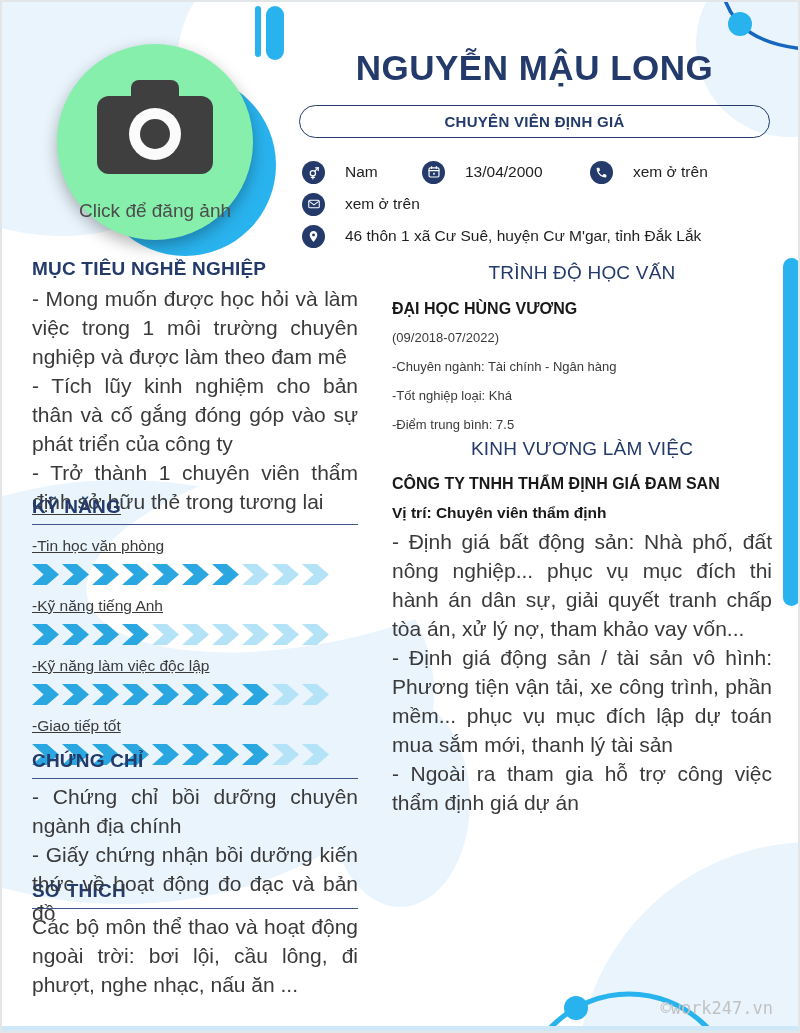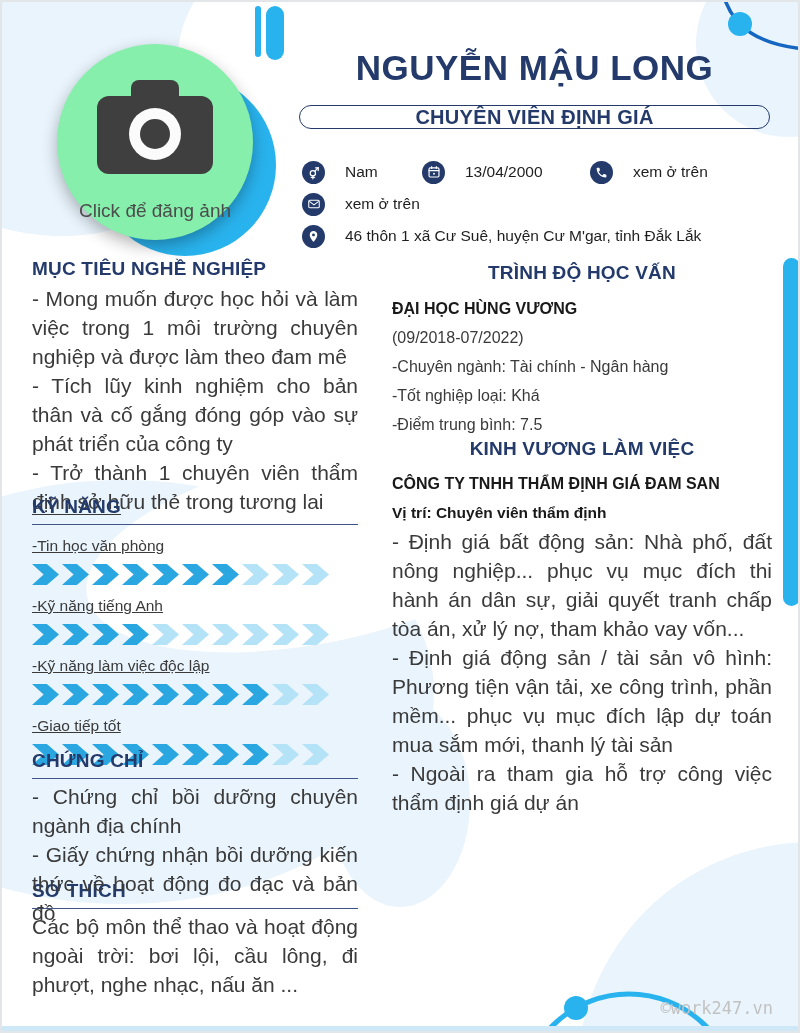--- a/index.html
+++ b/index.html
@@ -25,40 +25,40 @@
   .photo{position:absolute;left:55px;top:42px;width:196px;height:196px;border-radius:50%;
          background:#86efac;box-shadow:0 6px 16px rgba(0,0,0,.3);z-index:2;cursor:pointer;
          display:flex;flex-direction:column;align-items:center;}
   .photo svg{margin-top:32px;}
   .photo-label{position:absolute;bottom:18px;width:100%;text-align:center;
                font-size:19px;color:#4c4c4c;}
 
   
   .name{position:absolute;left:297px;top:46px;width:471px;text-align:center;z-index:2;
         font-size:35px;font-weight:700;color:var(--navy);letter-spacing:.5px;}
-  .title-pill{position:absolute;left:297px;top:103px;width:471px;height:24px;z-index:2;
+  .title-pill{position:absolute;left:297px;top:103px;width:471px;height:33px;z-index:2;
         border:1.6px solid var(--navy);border-radius:17px;display:flex;align-items:center;
-        justify-content:center;font-size:20px;font-weight:700;color:var(--navy);letter-spacing:.3px;}
+        justify-content:center;font-size:15px;font-weight:700;color:var(--navy);letter-spacing:.3px;}
 
   
   .contact{position:absolute;left:297px;top:158px;width:480px;z-index:2;}
   .c-item{position:absolute;display:flex;align-items:center;gap:20px;height:24px;}
   .c-icon{width:23px;height:23px;border-radius:50%;background:var(--navy);flex:0 0 23px;
           display:flex;align-items:center;justify-content:center;}
   .c-text{font-size:15.5px;color:#1e1e1e;white-space:nowrap;}
 
   
   .sec{position:absolute;z-index:2;}
   .col-l{left:30px;width:326px;}
   .col-r{left:390px;width:380px;}
   h2.lhead{font-size:19px;font-weight:700;color:var(--navy);letter-spacing:.2px;}
-  h2.rhead{font-size:19px;font-weight:700;color:var(--navy);text-align:center;letter-spacing:.2px;}
+  h2.rhead{font-size:19px;font-weight:400;color:var(--navy);text-align:center;letter-spacing:.2px;}
   .rule{border:none;border-top:1.5px solid #41558b;margin-top:6px;}
   .para{font-size:21px;line-height:29px;text-align:justify;color:var(--body);}
-  .line{font-size:16px;line-height:29px;color:var(--body);}
+  .line{font-size:13px;line-height:29px;color:var(--body);}
   .bold-line{font-size:16px;line-height:29px;font-weight:700;color:#191919;}
   .skill-label{font-size:15.5px;color:var(--body);margin-top:9px;line-height:24px;}
   .skill-row{margin-top:6px;height:21px;white-space:nowrap;}
   .arw{display:inline-block;width:27px;height:21px;margin-right:3px;
        clip-path:polygon(0% 0%,55% 0%,100% 50%,55% 100%,0% 100%,43% 50%);}
   .arw.dark{background:var(--arrow-dark);}
   .arw.light{background:var(--arrow-light);}
 
   .watermark{position:absolute;right:25px;bottom:13px;z-index:3;
              font-family:"DejaVu Sans Mono","Liberation Mono",monospace;

